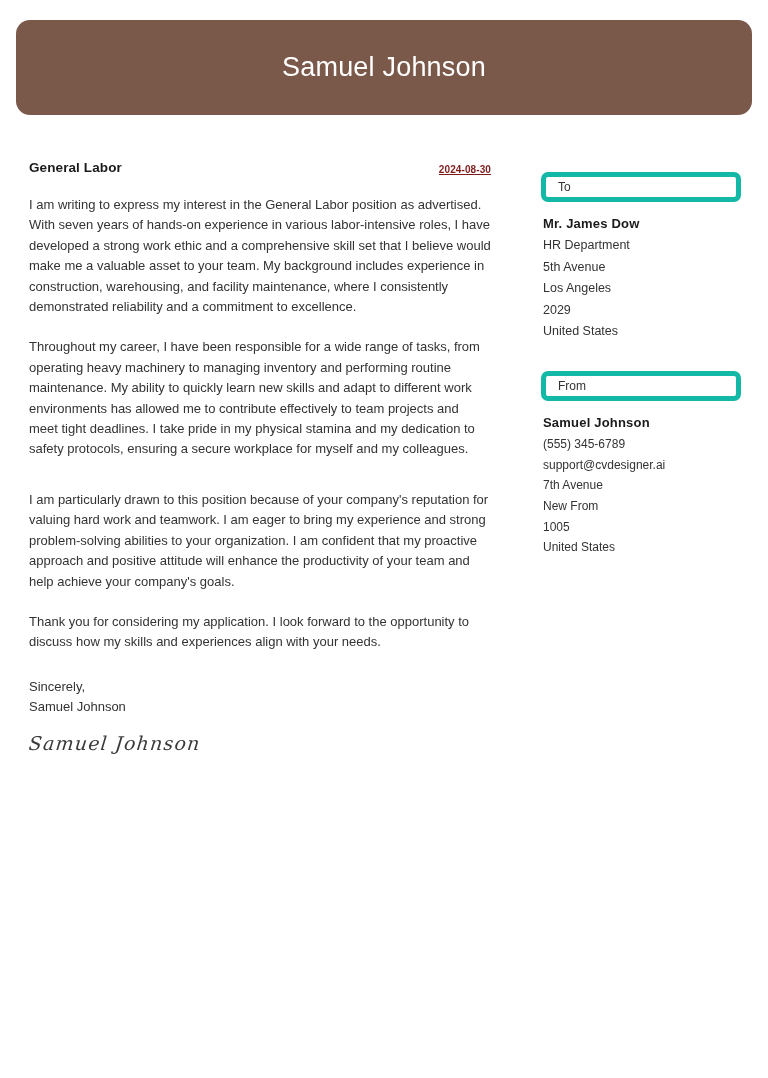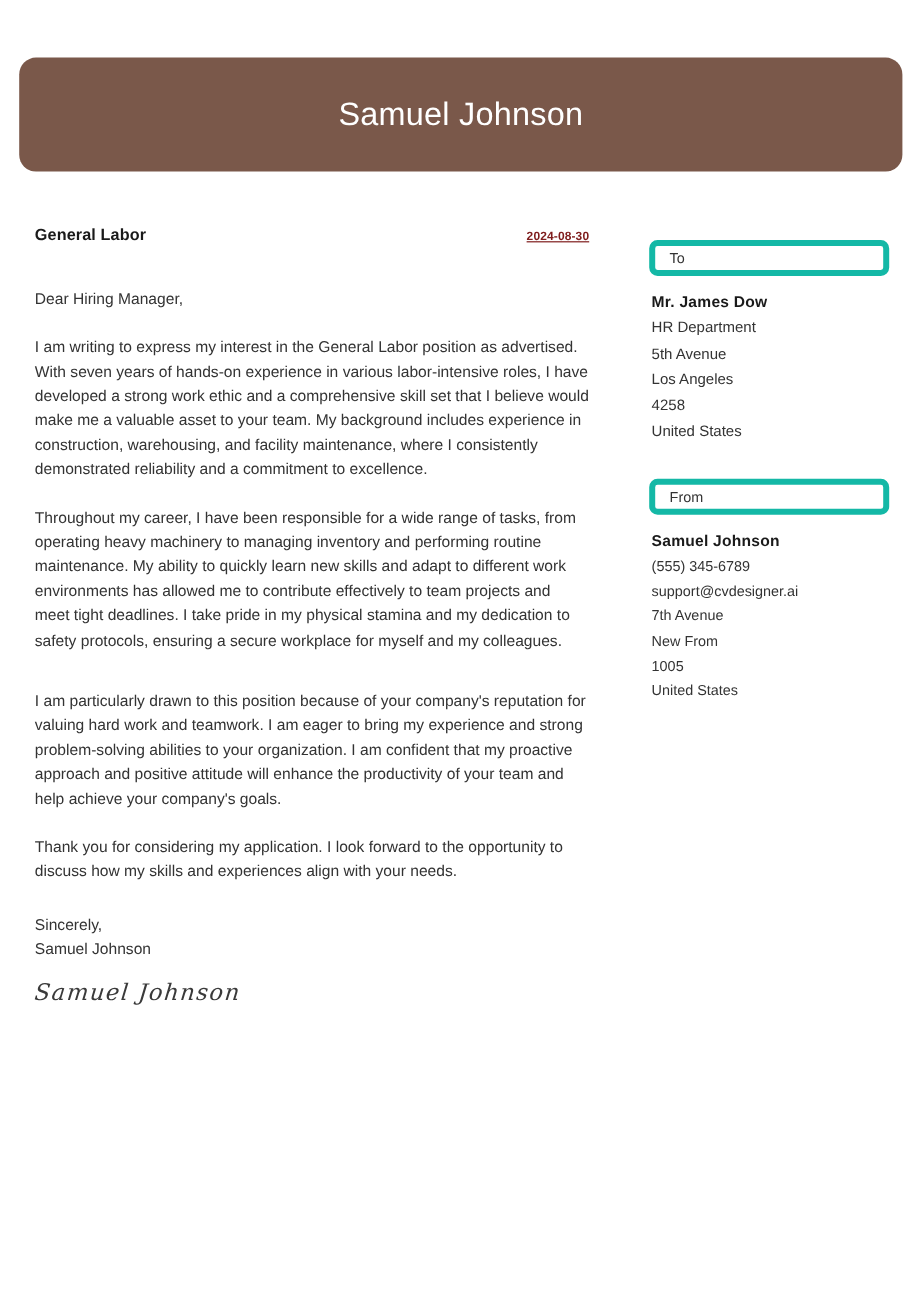--- a/index.html
+++ b/index.html
@@ -14,21 +14,20 @@
     color: #333333;
     overflow: hidden;
     position: relative;
   }
 
   .page {
     position: relative;
     width: 768px;
     height: 850px;
     box-sizing: border-box;
-    margin-top: 28px;
   }
 
   
   .header-banner {
     position: absolute;
     left: 16px;
     top: 20px;
     width: 736px;
     height: 95px;
     background: #7a584a;
@@ -180,21 +179,20 @@
 
   <div class="content">
 
     <div class="left-col">
 
       <div class="letter-head">
         <div class="job-title">General Labor</div>
         <div class="letter-date">2024-08-30</div>
       </div>
 
-      <div class="salutation">Dear Hiring Manager,</div>
 
       <div class="para">I am writing to express my interest in the General Labor position as advertised. With seven years of hands-on experience in various labor-intensive roles, I have developed a strong work ethic and a comprehensive skill set that I believe would make me a valuable asset to your team. My background includes experience in construction, warehousing, and facility maintenance, where I consistently demonstrated reliability and a commitment to excellence.</div>
 
       <div class="para spacer-after">Throughout my career, I have been responsible for a wide range of tasks, from operating heavy machinery to managing inventory and performing routine maintenance. My ability to quickly learn new skills and adapt to different work environments has allowed me to contribute effectively to team projects and meet tight deadlines. I take pride in my physical stamina and my dedication to safety protocols, ensuring a secure workplace for myself and my colleagues.</div>
 
       <div class="para">I am particularly drawn to this position because of your company's reputation for valuing hard work and teamwork. I am eager to bring my experience and strong problem-solving abilities to your organization. I am confident that my proactive approach and positive attitude will enhance the productivity of your team and help achieve your company's goals.</div>
 
       <div class="para">Thank you for considering my application. I look forward to the opportunity to discuss how my skills and experiences align with your needs.</div>
 
       <div class="closing">
@@ -209,21 +207,21 @@
 
       <div class="addr-box">
         <span class="addr-box-label">To</span>
       </div>
 
       <div class="addr-lines">
         <div class="addr-line name">Mr. James Dow</div>
         <div class="addr-line">HR Department</div>
         <div class="addr-line">5th Avenue</div>
         <div class="addr-line">Los Angeles</div>
-        <div class="addr-line">4258</div>
+        <div class="addr-line">2029</div>
         <div class="addr-line">United States</div>
       </div>
 
       <div class="block-gap"></div>
 
       <div class="addr-box">
         <span class="addr-box-label">From</span>
       </div>
 
       <div class="addr-lines">

